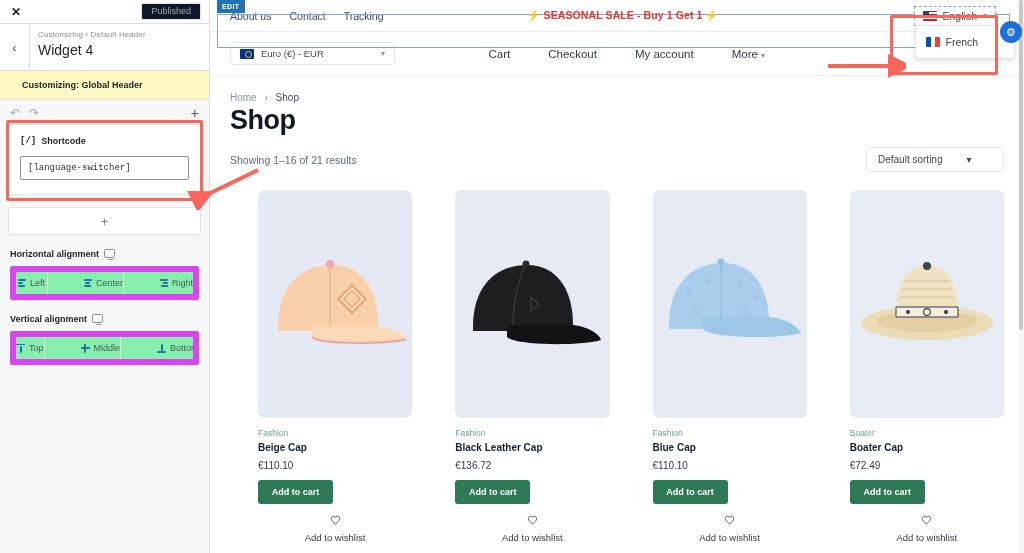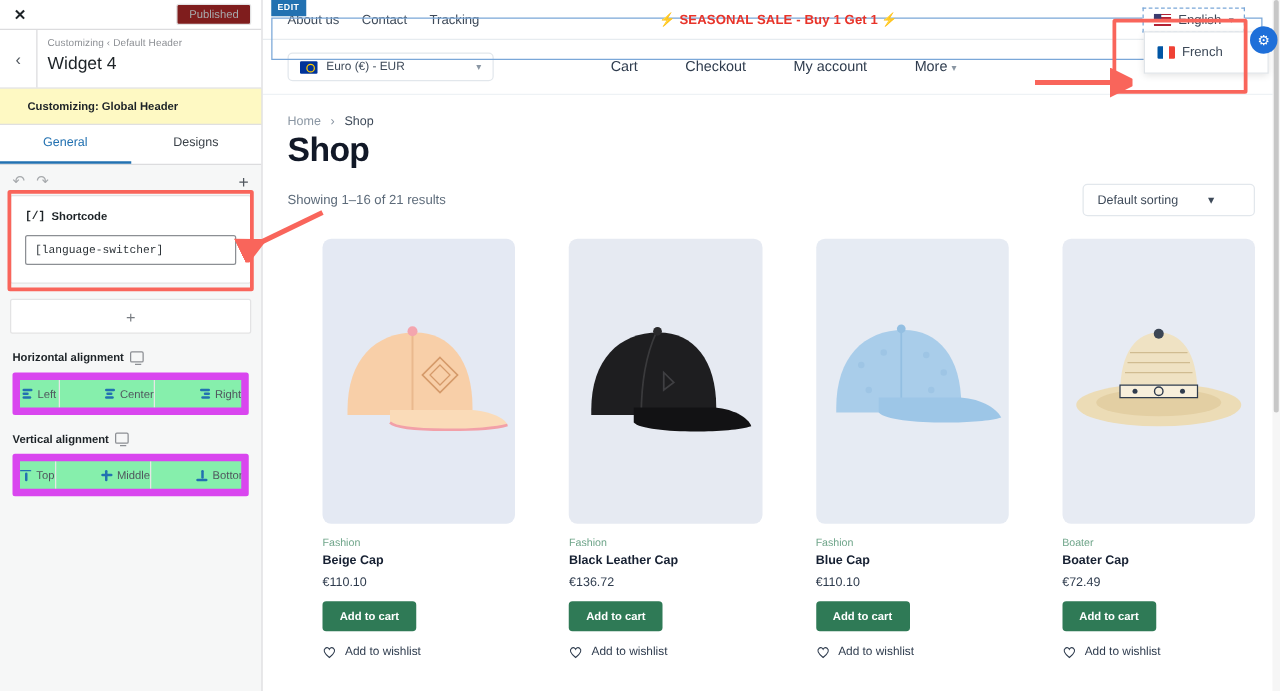--- a/index.html
+++ b/index.html
@@ -22,21 +22,21 @@
   .cz-topbar {
     height: 24px; background: #fff; border-bottom: 1px solid #dcdcde;
     display: flex; align-items: center; justify-content: space-between;
     padding: 0 8px; flex: 0 0 24px;
   }
   .cz-close {
     font-size: 12px; color: #1d2327; line-height: 1; cursor: pointer;
     font-weight: bold; padding: 2px 3px;
   }
   .cz-published {
-    font-size: 9px; color: #a7aaad; background: #7f1d1d;
+    font-size: 9px; color: #a7aaad; background: #0f172a;
     border: 1px solid #e3e3e4; border-radius: 2px;
     padding: 3px 9px; line-height: 1;
   }
   .cz-header {
     background: #fff; border-bottom: 1px solid #dcdcde;
     display: flex; align-items: stretch; flex: 0 0 47px;
   }
   .cz-back {
     width: 30px; display: flex; align-items: center; justify-content: center;
     border-right: 1px solid #dcdcde; color: #50575e; font-size: 13px; cursor: pointer;
@@ -207,21 +207,21 @@
     justify-content: center; background: #e7ebf3; overflow: hidden; position: relative;
   }
   .cat { font-size: 8.5px; color: #6fa58a; margin-top: 10px; }
   .pname { font-size: 10px; font-weight: bold; color: #162032; margin-top: 4px; }
   .price { font-size: 10px; color: #2f3c4e; margin-top: 7px; }
   .cart-btn {
     background: #2f7a56; color: #fff; border: none; border-radius: 3px;
     font-size: 9px; font-weight: bold; padding: 7px 0; width: 75px;
     margin-top: 9px; cursor: pointer; font-family: "Liberation Sans", sans-serif;
   }
-  .wish { display: flex; align-items: center; gap: 7px; margin-top: 11px; }
+  .wish { display: flex; align-items: center; gap: 7px; margin-top: 11px; flex-direction: column; }
   .wish span { font-size: 9.5px; color: #2f3c4e; }
 
   
   .arrow-svg { position: absolute; pointer-events: none; z-index: 20; }
 
   .vscroll {
     position: absolute; right: 0; top: 0; width: 6px; height: 553px; background: #f6f6f6;
   }
   .vscroll i { position:absolute; top:0; left:1px; width:4px; height:330px; background:#c7c7c7; border-radius:3px; display:block;}
 </style>
@@ -240,24 +240,20 @@
     <div class="cz-header">
       <div class="cz-back">‹</div>
       <div class="cz-header-txt">
         <div class="cz-breadcrumb">Customizing ‹ Default Header</div>
         <div class="cz-title">Widget 4</div>
       </div>
     </div>
 
     <div class="cz-section-title">Customizing: Global Header</div>
 
-    <div class="cz-tabs">
-      <div class="cz-tab active">General</div>
-      <div class="cz-tab inactive">Designs</div>
-    </div>
 
     <div class="cz-body">
 
       <div class="cz-toolrow">
         <div class="cz-undoredo">
           <span>↶</span>
           <span>↷</span>
         </div>
         <div class="cz-plus">+</div>
       </div>

